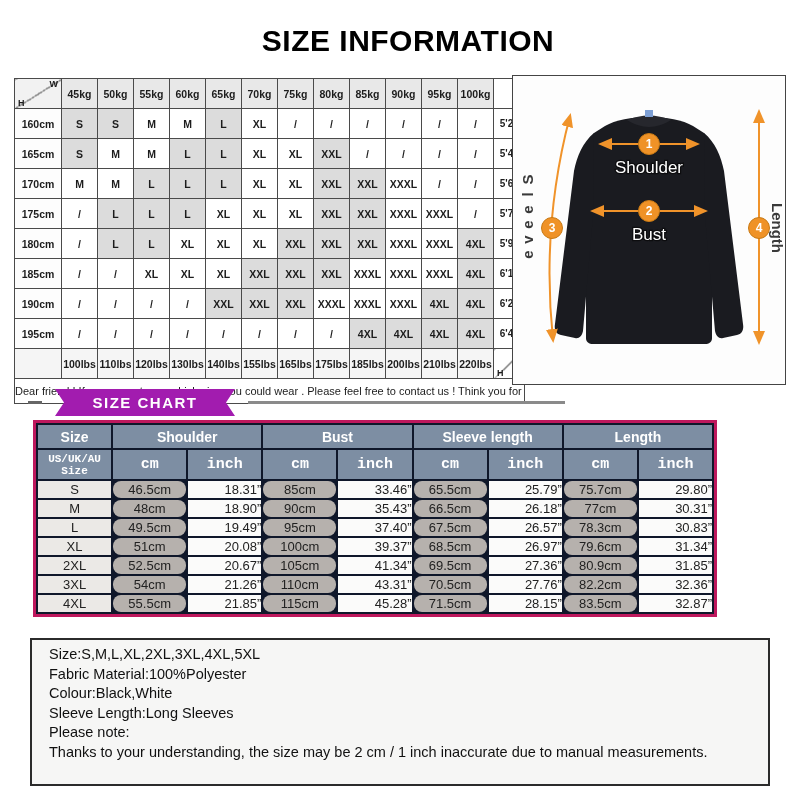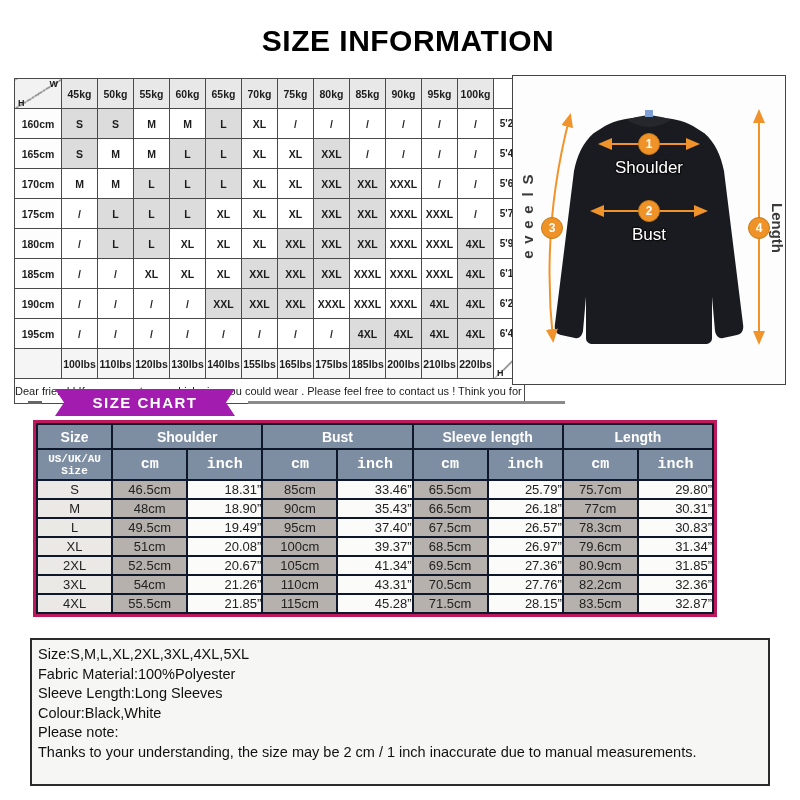--- a/index.html
+++ b/index.html
@@ -45,26 +45,26 @@
 
   
   .chart{position:absolute;left:33px;top:420px;width:684px;border-collapse:separate;
     border-spacing:2px;background:#0f172a;table-layout:fixed;border:3px solid #be185d;}
   .chart th{background:#7d8ea3;color:#fff;padding:0;}
   .chart .h1{font-size:14px;font-weight:bold;height:23px;}
   .chart .h2{font-family:"Liberation Mono",monospace;font-size:15px;font-weight:bold;height:29px;}
   .chart .h2.sub{font-size:11px;line-height:12px;white-space:pre-line;}
   .chart td{text-align:center;font-size:13px;height:17px;color:#222;padding:0;font-weight:500;}
   .chart td.size{background:#ebe9e6;}
-  .chart td.cm{background:#b6b1ad;}
+  .chart td.cm{background:#b6b1ad;border-radius:8px;}
   .chart td.inch{background:#fbfbfa;text-align:right;}
 
   
   .info-box{position:absolute;left:30px;top:638px;width:740px;height:148px;
-    border:2px solid #2b2b2b;background:#f6f6f5;box-sizing:border-box;padding:5px 6px;
+    border:2px solid #2b2b2b;background:#f6f6f5;box-sizing:border-box;padding:5px 17px;
     color:#111;}
   .info-box div{font-size:14.5px;line-height:19.5px;white-space:nowrap;}
 </style>
 </head>
 <body>
 
 <h1 class="page-title">SIZE INFORMATION</h1>
 
 <table class="matrix">
   <tbody>
@@ -398,17 +398,17 @@
         <td class="inch">28.15”</td>
         <td class="cm">83.5cm</td>
         <td class="inch">32.87”</td>
       </tr>
     </tbody>
 </table>
 
 <div class="info-box">
     <div>Size:S,M,L,XL,2XL,3XL,4XL,5XL</div>
     <div>Fabric Material:100%Polyester</div>
+    <div>Colour:Black,White</div>
     <div>Sleeve Length:Long Sleeves</div>
-    <div>Colour:Black,White</div>
     <div>Please note:</div>
     <div>Thanks to your understanding, the size may be 2 cm / 1 inch inaccurate due to manual measurements.</div>
   </div>
 
 </body></html>

